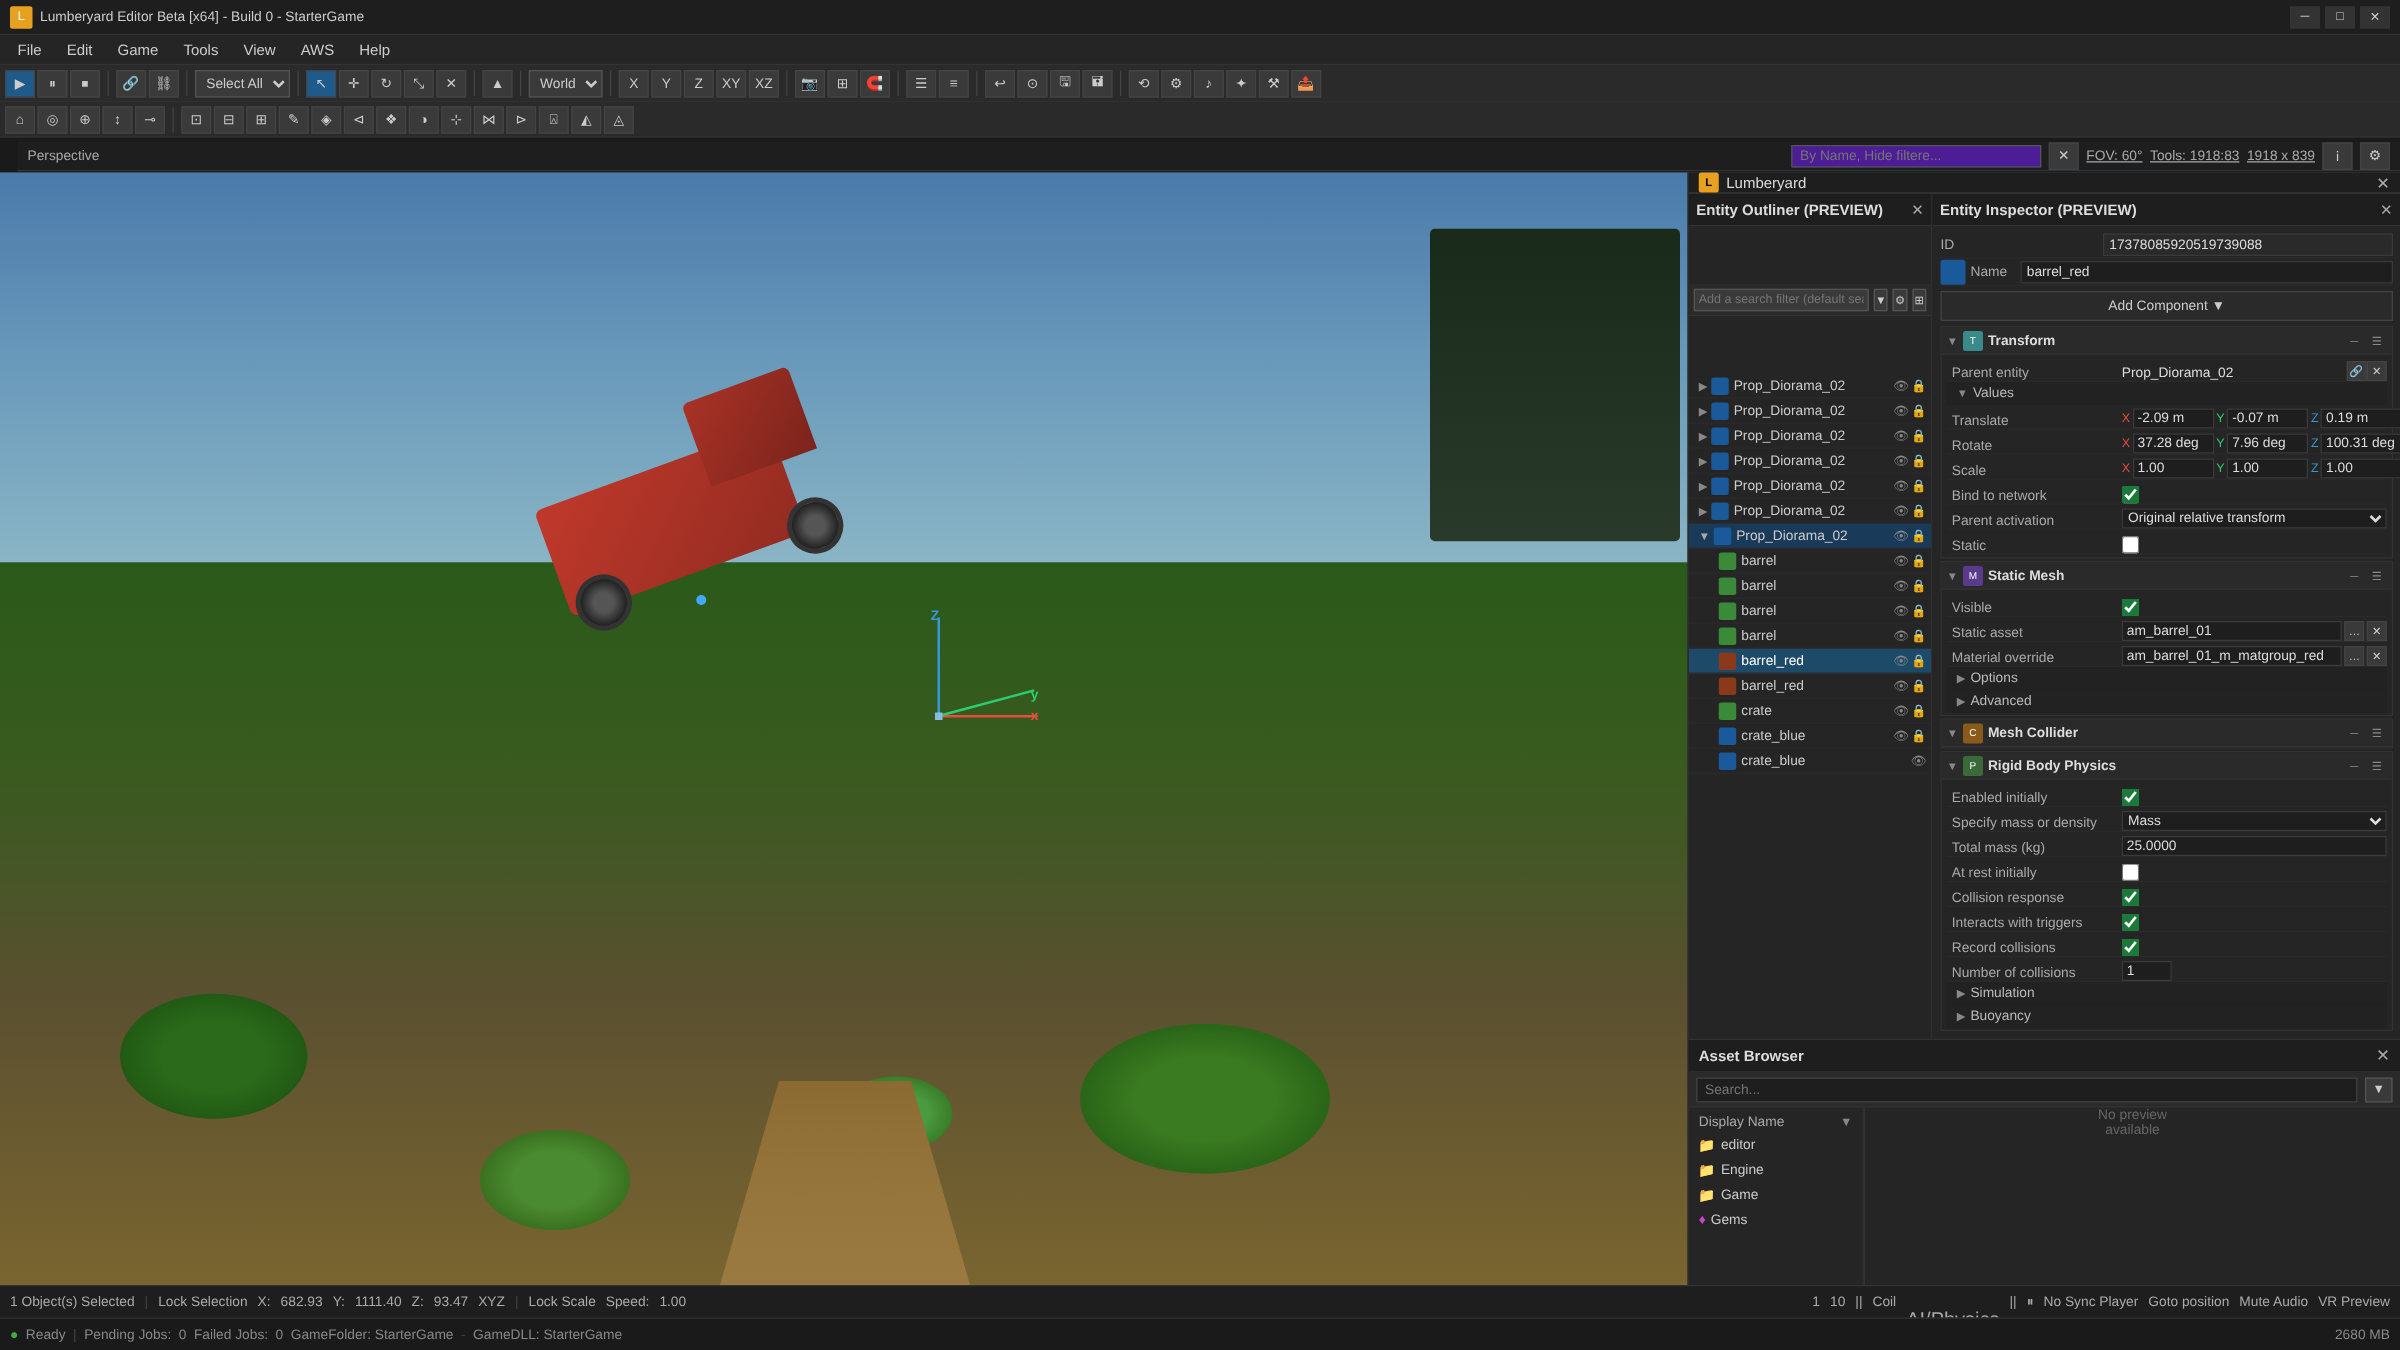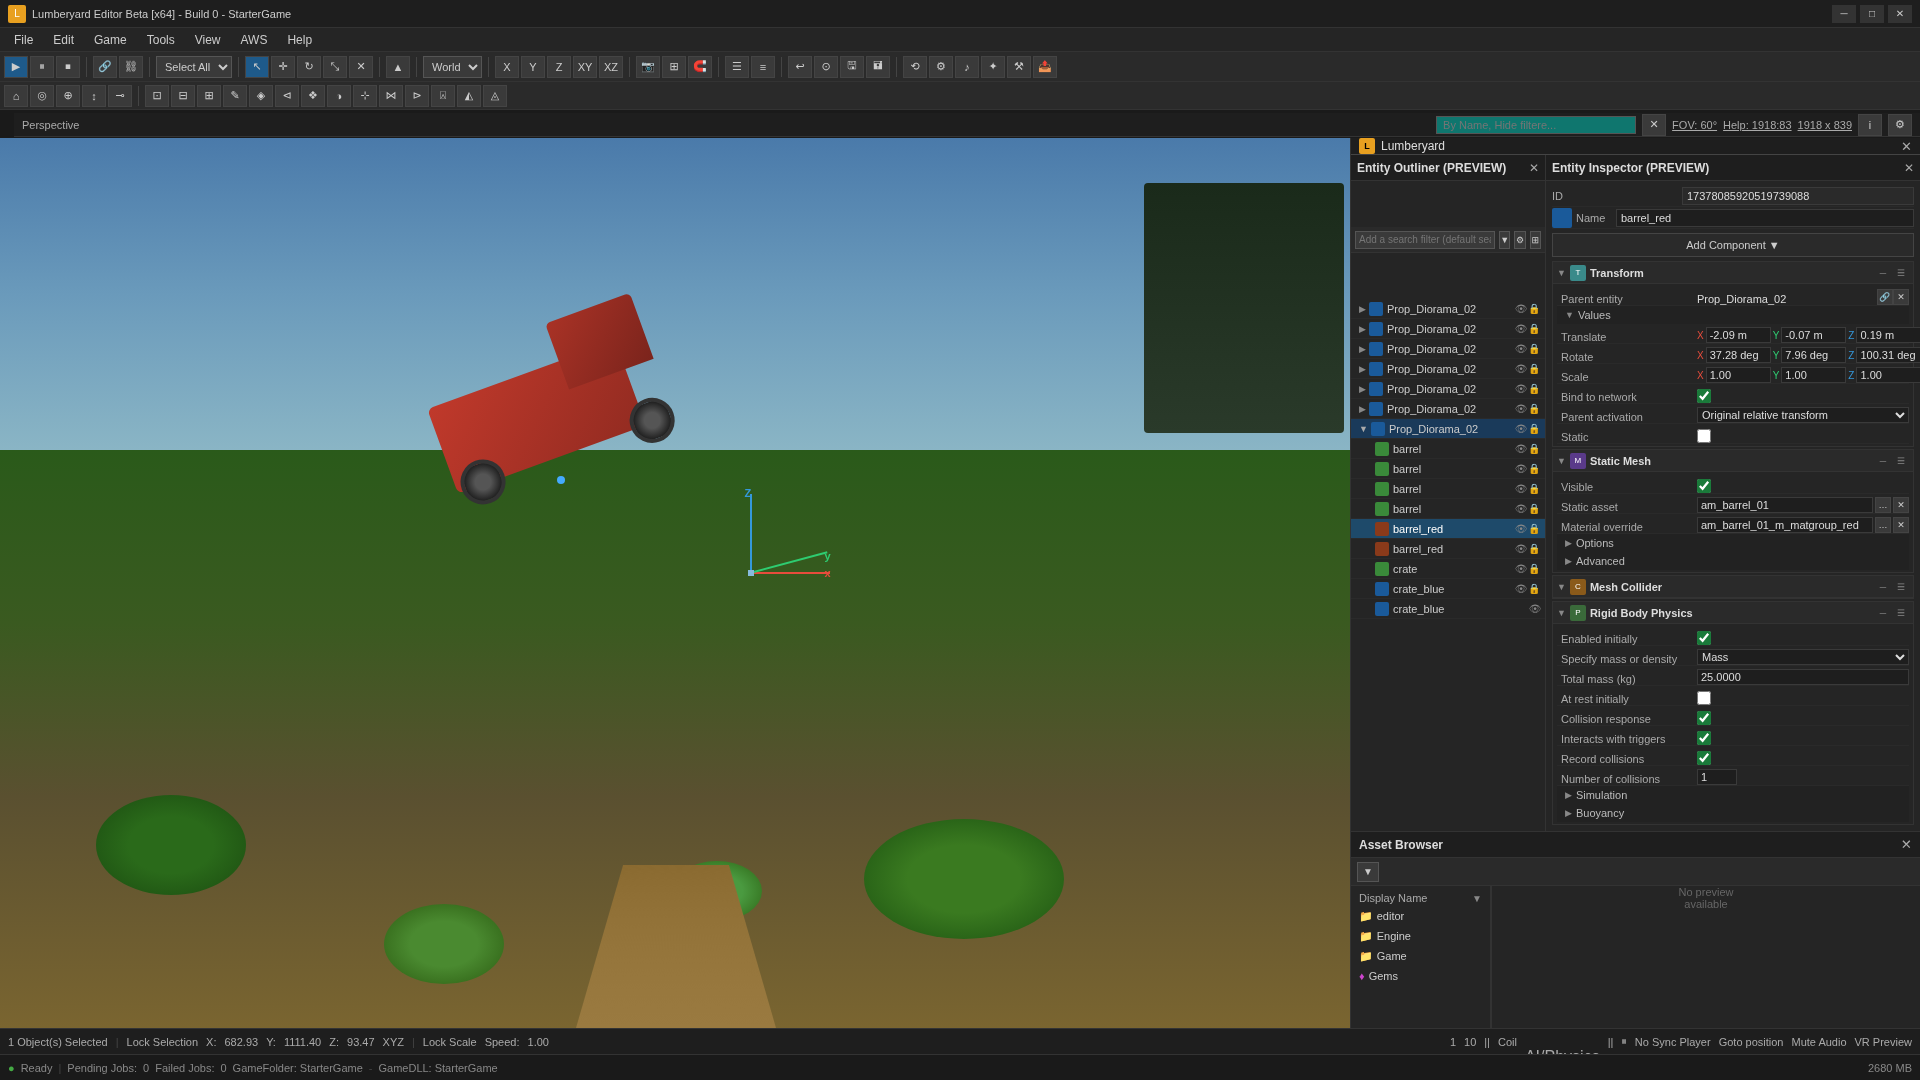--- a/index.html
+++ b/index.html
@@ -103,21 +103,21 @@
     .view-label { color: #aaa; font-size: 11px; }
     .view-filter {
       margin-left: auto;
       display: flex;
       align-items: center;
       gap: 6px;
     }
     .search-box {
       width: 200px;
       height: 18px;
-      background: #0f766e;
+      background: #4c1d95;
       border: 1px solid #555;
       color: #ccc;
       padding: 0 6px;
       font-size: 11px;
     }
     .view-info-text { font-size: 11px; color: #aaa; text-decoration: underline; }
 
     
     #main {
       position: absolute;
@@ -554,21 +554,21 @@
   <button class="tb-btn">◭</button>
   <button class="tb-btn">◬</button>
 </div>
 
 <div id="viewinfo">
   <span class="view-label">Perspective</span>
   <div class="view-filter">
     <input type="text" class="search-box" placeholder="By Name, Hide filtere..." style="">
     <button class="tb-btn">✕</button>
     <span class="view-info-text">FOV: 60°</span>
-    <span class="view-info-text">Help: 1918:83</span>
+    <span class="view-info-text">Tools: 1918:83</span>
     <span class="view-info-text">1918 x 839</span>
     <button class="tb-btn">ℹ</button>
     <button class="tb-btn">⚙</button>
   </div>
 </div>
 
 <div id="main">
 
   <div id="viewport">
     <div class="viewport-bg">
@@ -1036,20 +1036,21 @@
         </div>
 
       </div>
 
       <div id="asset-browser">
         <div class="ab-header">
           <span class="ab-title">Asset Browser</span>
           <button class="ab-close">✕</button>
         </div>
         <div class="ab-toolbar">
+          <input type="text" class="ab-search" placeholder="Search..." style="">
           <button class="ab-filter-btn">▼</button>
         </div>
         <div class="ab-body">
           <div class="ab-tree">
             <div style="display:flex;align-items:center;justify-content:space-between;padding:2px 4px;">
               <span style="font-size:11px;color:#aaa;">Display Name</span>
               <button style="background:none;border:none;color:#888;cursor:pointer;font-size:10px;">▼</button>
             </div>
             <div class="ab-tree-item">
               <span class="folder-icon">📁</span>

